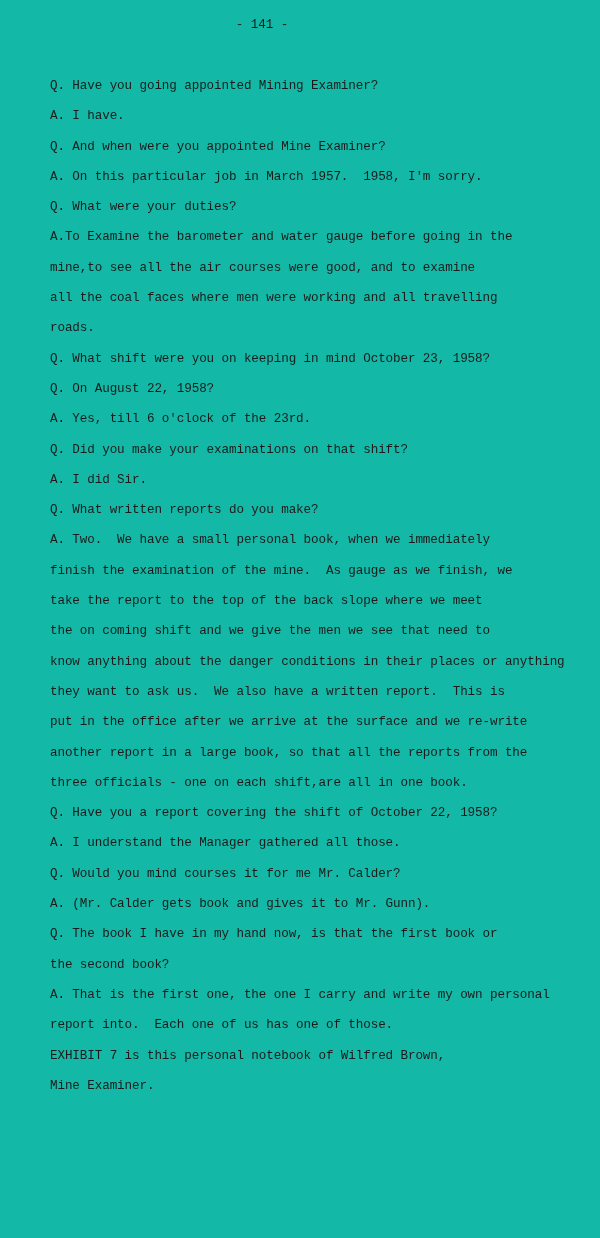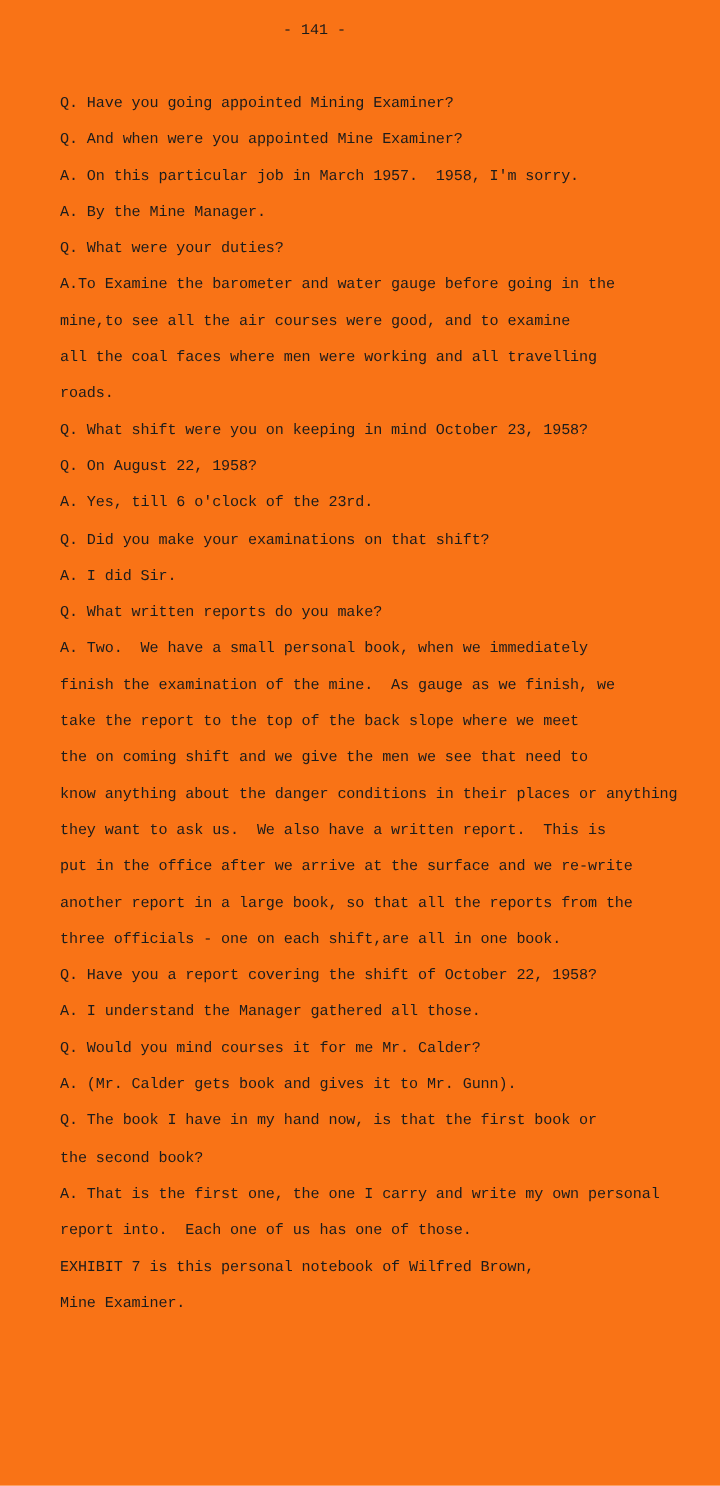--- a/index.html
+++ b/index.html
@@ -1,39 +1,39 @@
 <!DOCTYPE html>
 <html><head>
 <meta charset="utf-8">
 <style>
   html, body { margin: 0; padding: 0; background: #ffffff; }
   body { width: 600px; height: 1238px; position: relative; overflow: hidden; }
-  .page { position: absolute; left: 0; top: 0; width: 600px; height: 1238px; background: #f97316; }
+  .page { position: absolute; left: 0; top: 0; width: 600px; height: 1238px; background: #14b8a6; }
   .pagenum {
     position: absolute; top: 18px; left: 0; width: 524px; text-align: center;
     font-family: "Liberation Mono", "DejaVu Sans Mono", monospace;
     font-size: 12.5px; color: #1a1a1a;
   }
   .lines { position: absolute; left: 50px; top: 71px; width: 540px; }
   .line {
     font-family: "Liberation Mono", "DejaVu Sans Mono", monospace;
     font-size: 12.6px; line-height: 30.3px; height: 30.3px;
     color: #1c1c1c; white-space: pre; letter-spacing: -0.1px;
   }
 </style>
 </head>
 <body>
 
 <div class="page">
   <div class="pagenum">- 141 -</div>
   <div class="lines">
     <div class="line">Q. Have you going appointed Mining Examiner?</div>
+    <div class="line">A. I have.</div>
     <div class="line">Q. And when were you appointed Mine Examiner?</div>
     <div class="line">A. On this particular job in March 1957.  1958, I'm sorry.</div>
-    <div class="line">A. By the Mine Manager.</div>
     <div class="line">Q. What were your duties?</div>
     <div class="line">A.To Examine the barometer and water gauge before going in the</div>
     <div class="line">mine,to see all the air courses were good, and to examine</div>
     <div class="line">all the coal faces where men were working and all travelling</div>
     <div class="line">roads.</div>
     <div class="line">Q. What shift were you on keeping in mind October 23, 1958?</div>
     <div class="line">Q. On August 22, 1958?</div>
     <div class="line">A. Yes, till 6 o'clock of the 23rd.</div>
     <div class="line">Q. Did you make your examinations on that shift?</div>
     <div class="line">A. I did Sir.</div>

